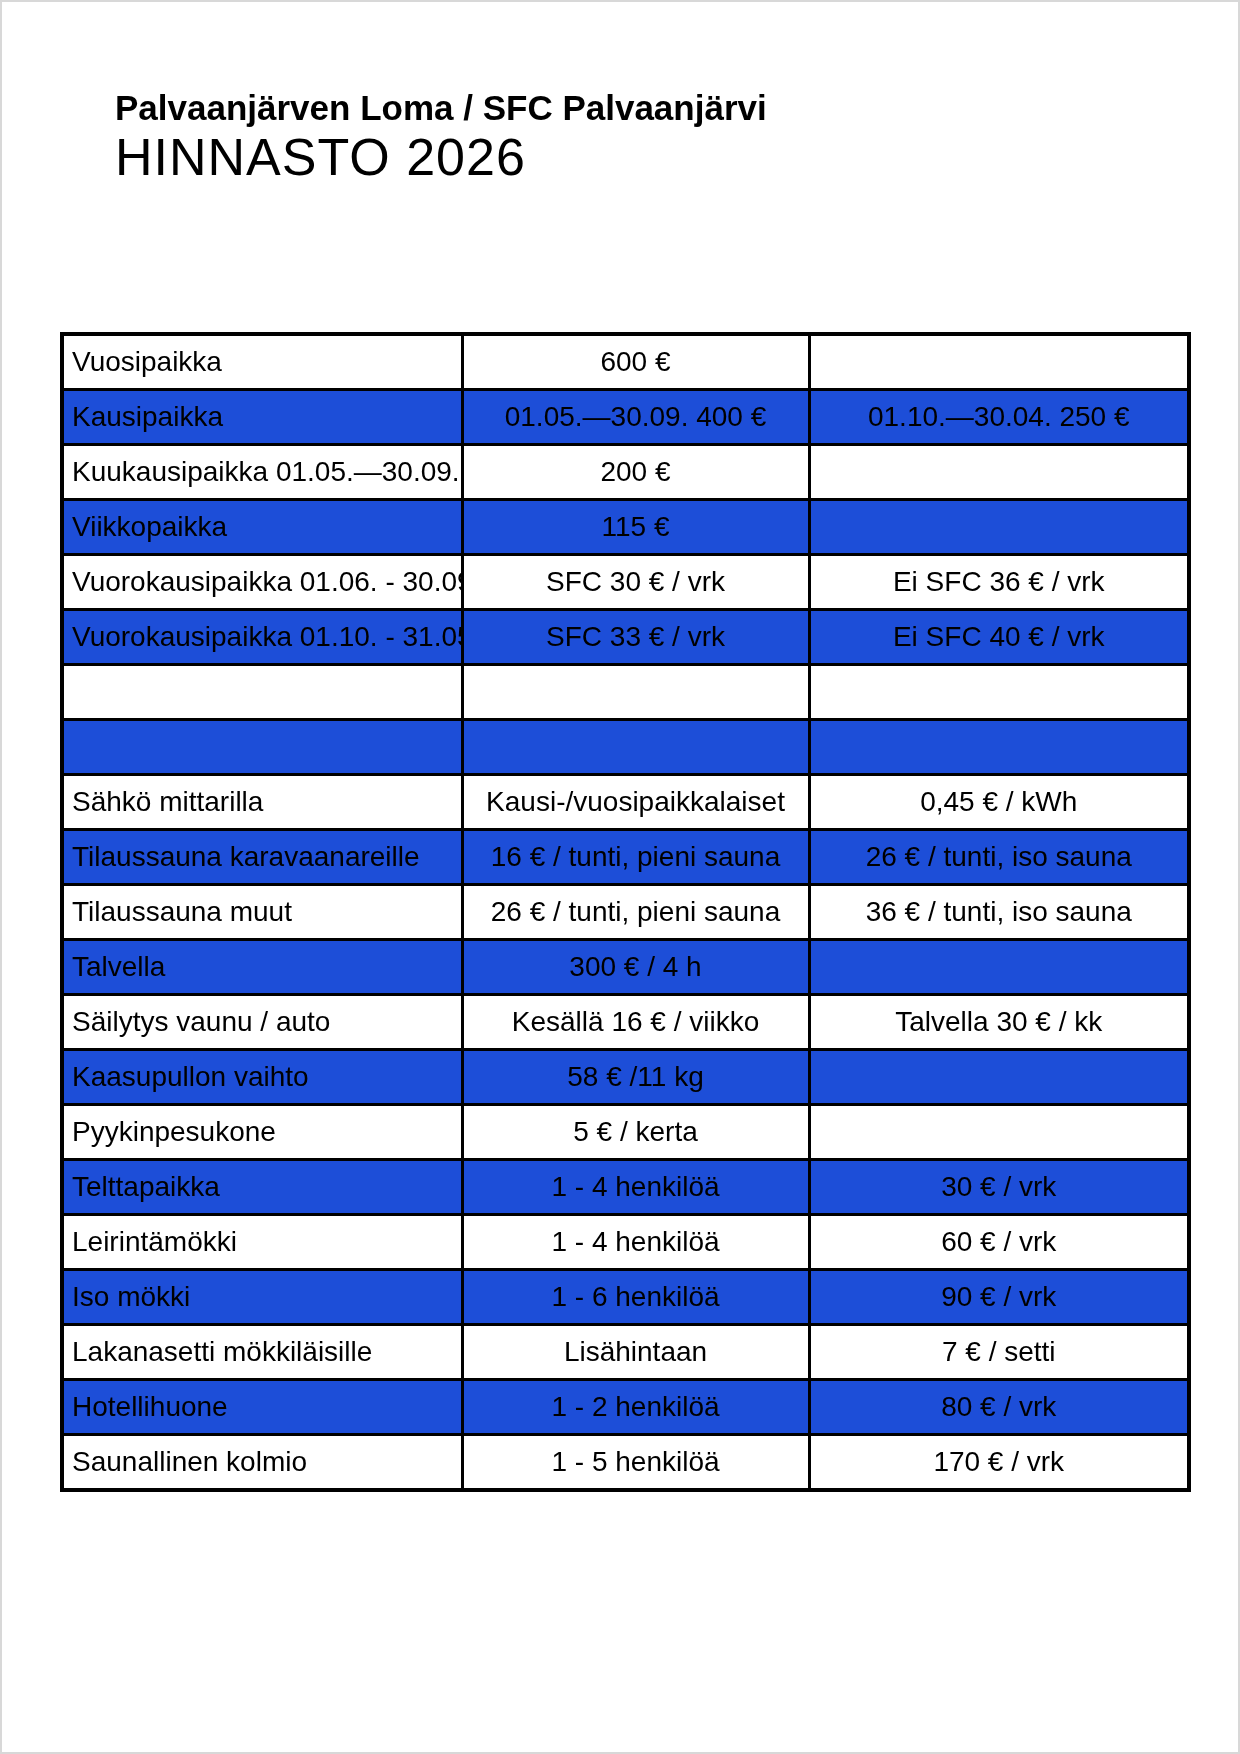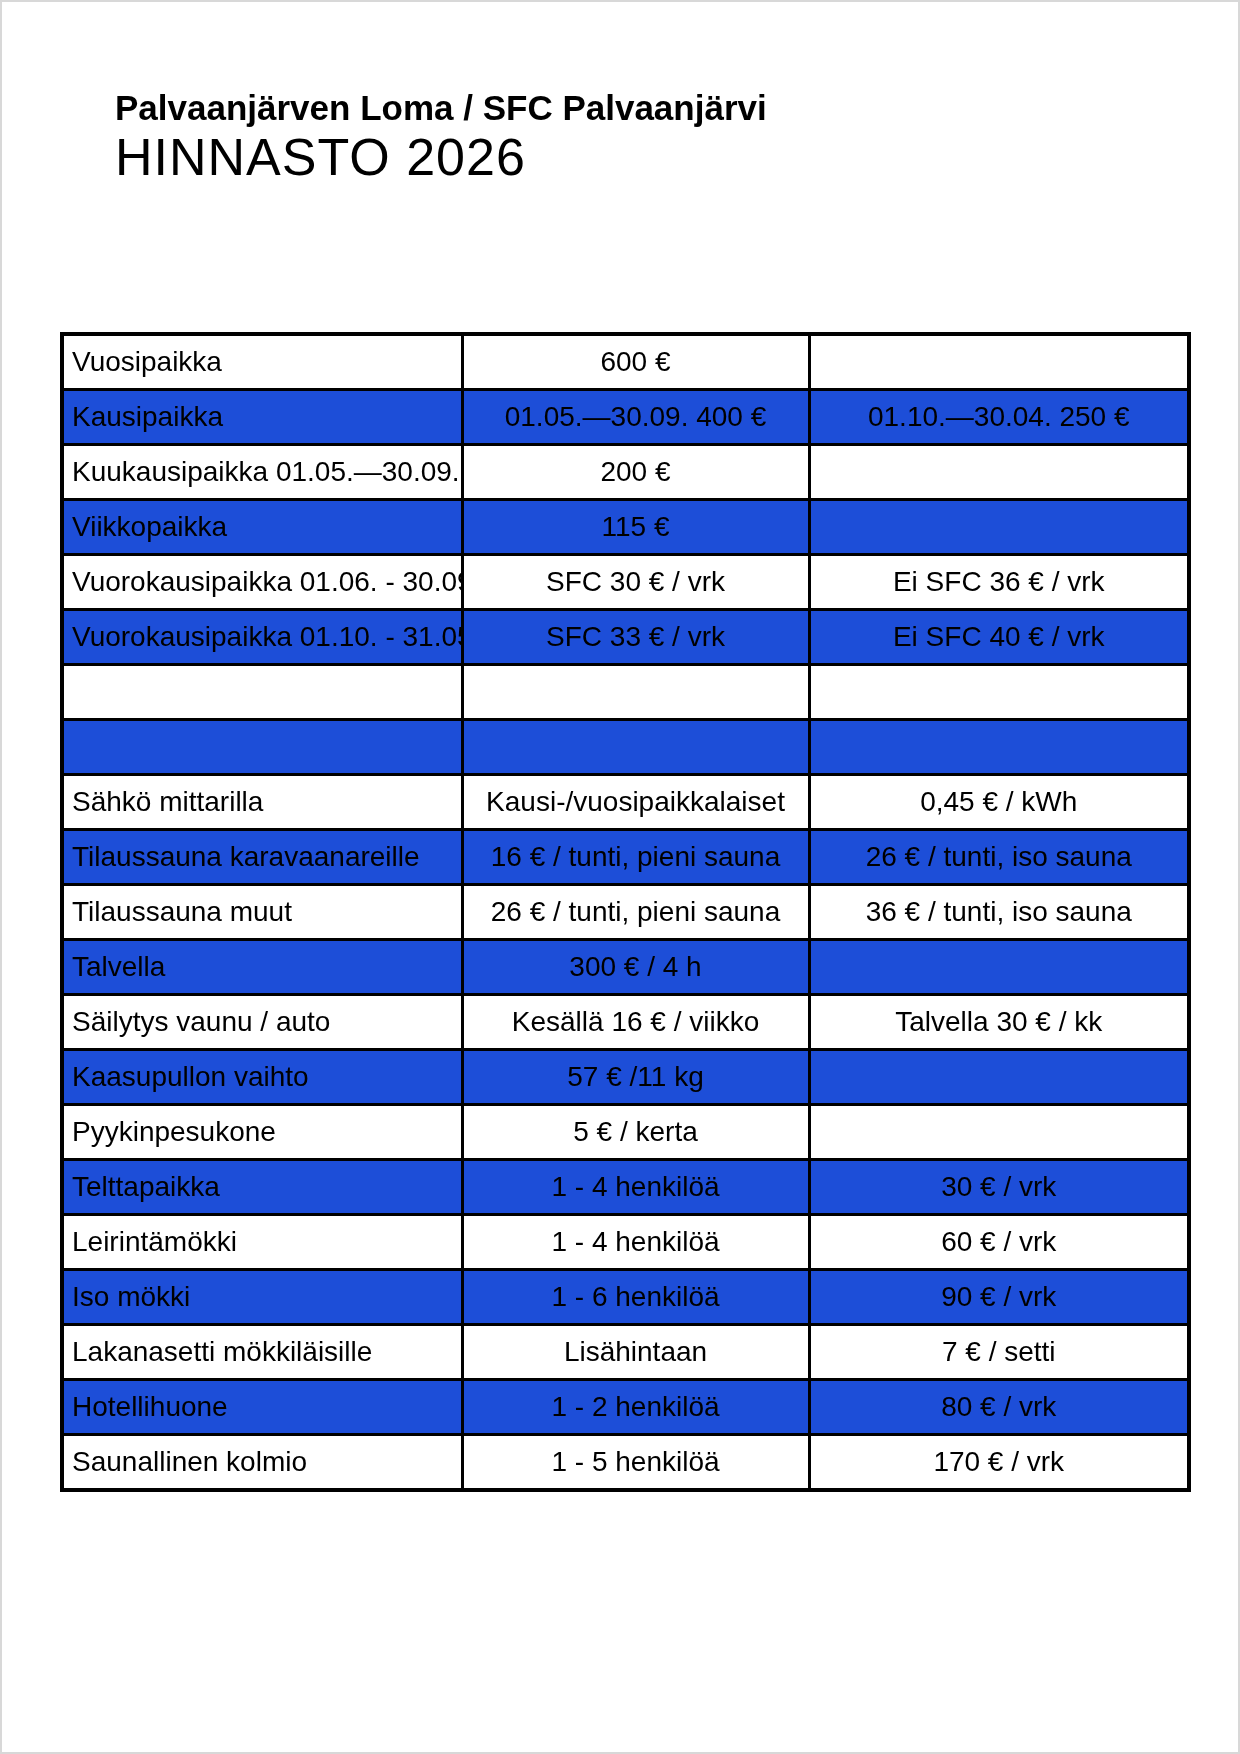--- a/index.html
+++ b/index.html
@@ -143,21 +143,21 @@
         <td class="cell-mid">300 € / 4 h</td>
         <td class="cell-right"></td>
       </tr>
       <tr>
         <td class="cell-label">Säilytys vaunu / auto</td>
         <td class="cell-mid">Kesällä 16 € / viikko</td>
         <td class="cell-right">Talvella 30 € / kk</td>
       </tr>
       <tr class="shaded">
         <td class="cell-label">Kaasupullon vaihto</td>
-        <td class="cell-mid">57 € /11 kg</td>
+        <td class="cell-mid">58 € /11 kg</td>
         <td class="cell-right"></td>
       </tr>
       <tr>
         <td class="cell-label">Pyykinpesukone</td>
         <td class="cell-mid">5 € / kerta</td>
         <td class="cell-right"></td>
       </tr>
       <tr class="shaded">
         <td class="cell-label">Telttapaikka</td>
         <td class="cell-mid">1 - 4 henkilöä</td>

